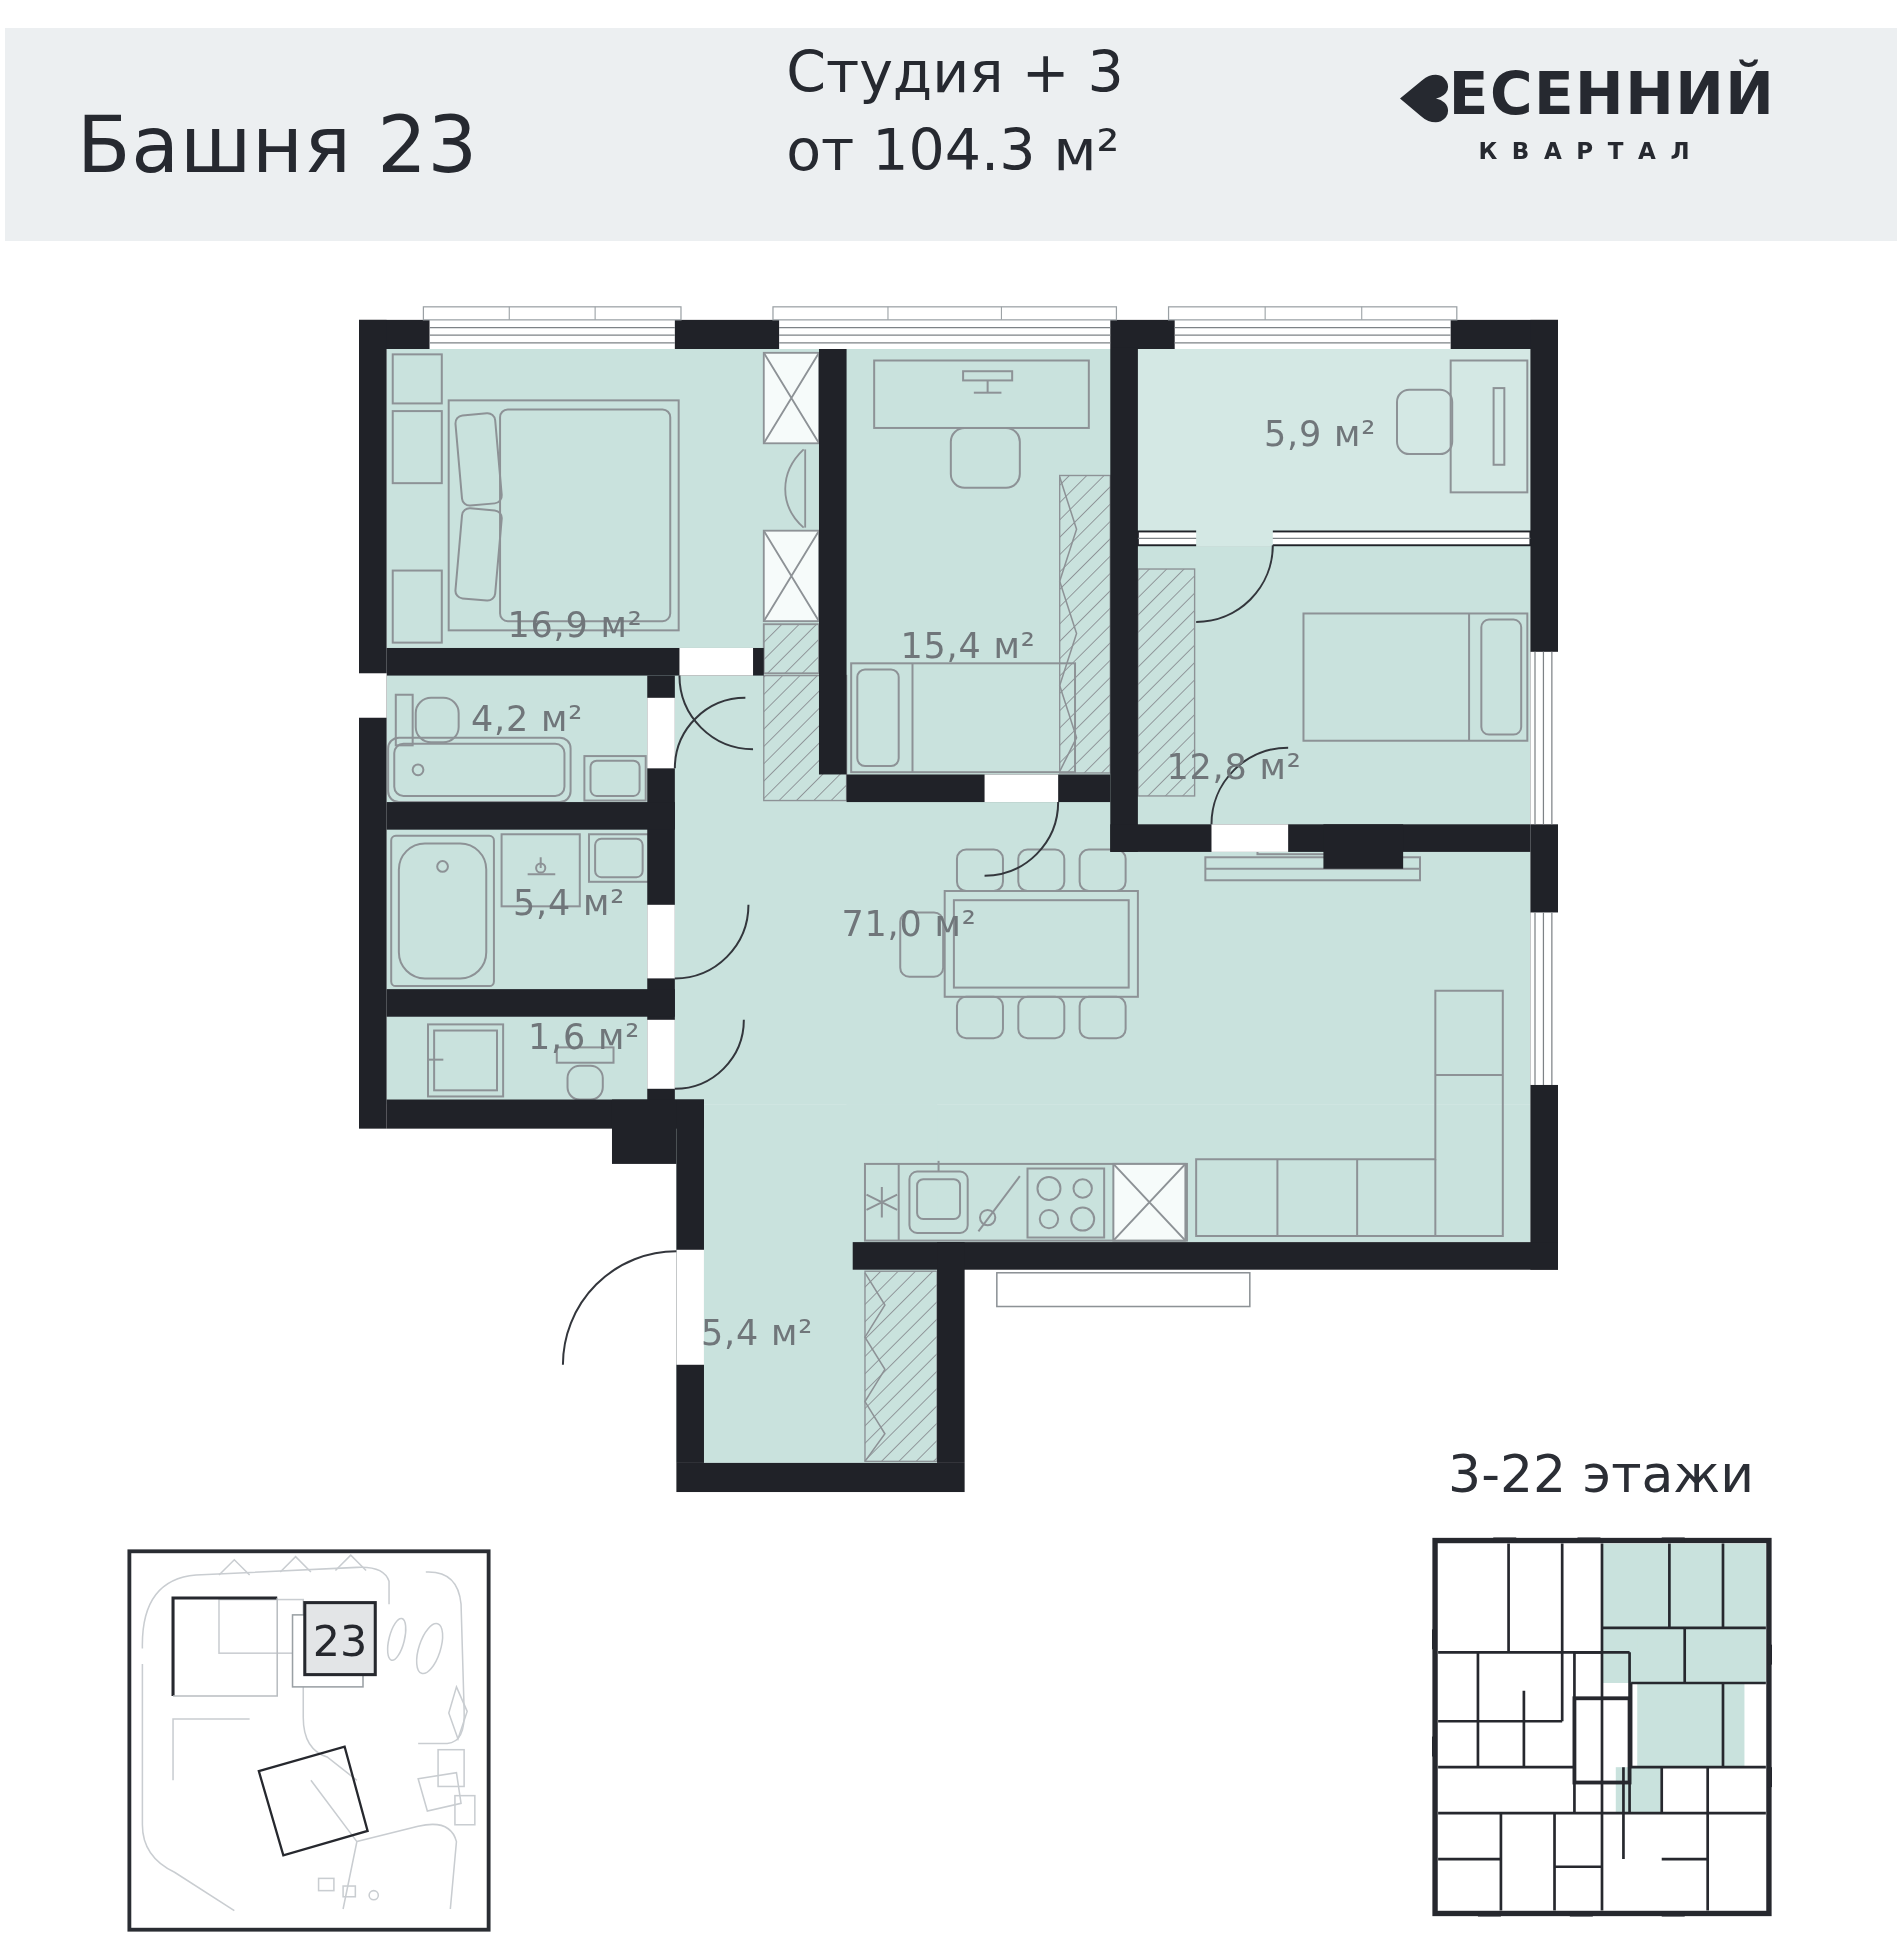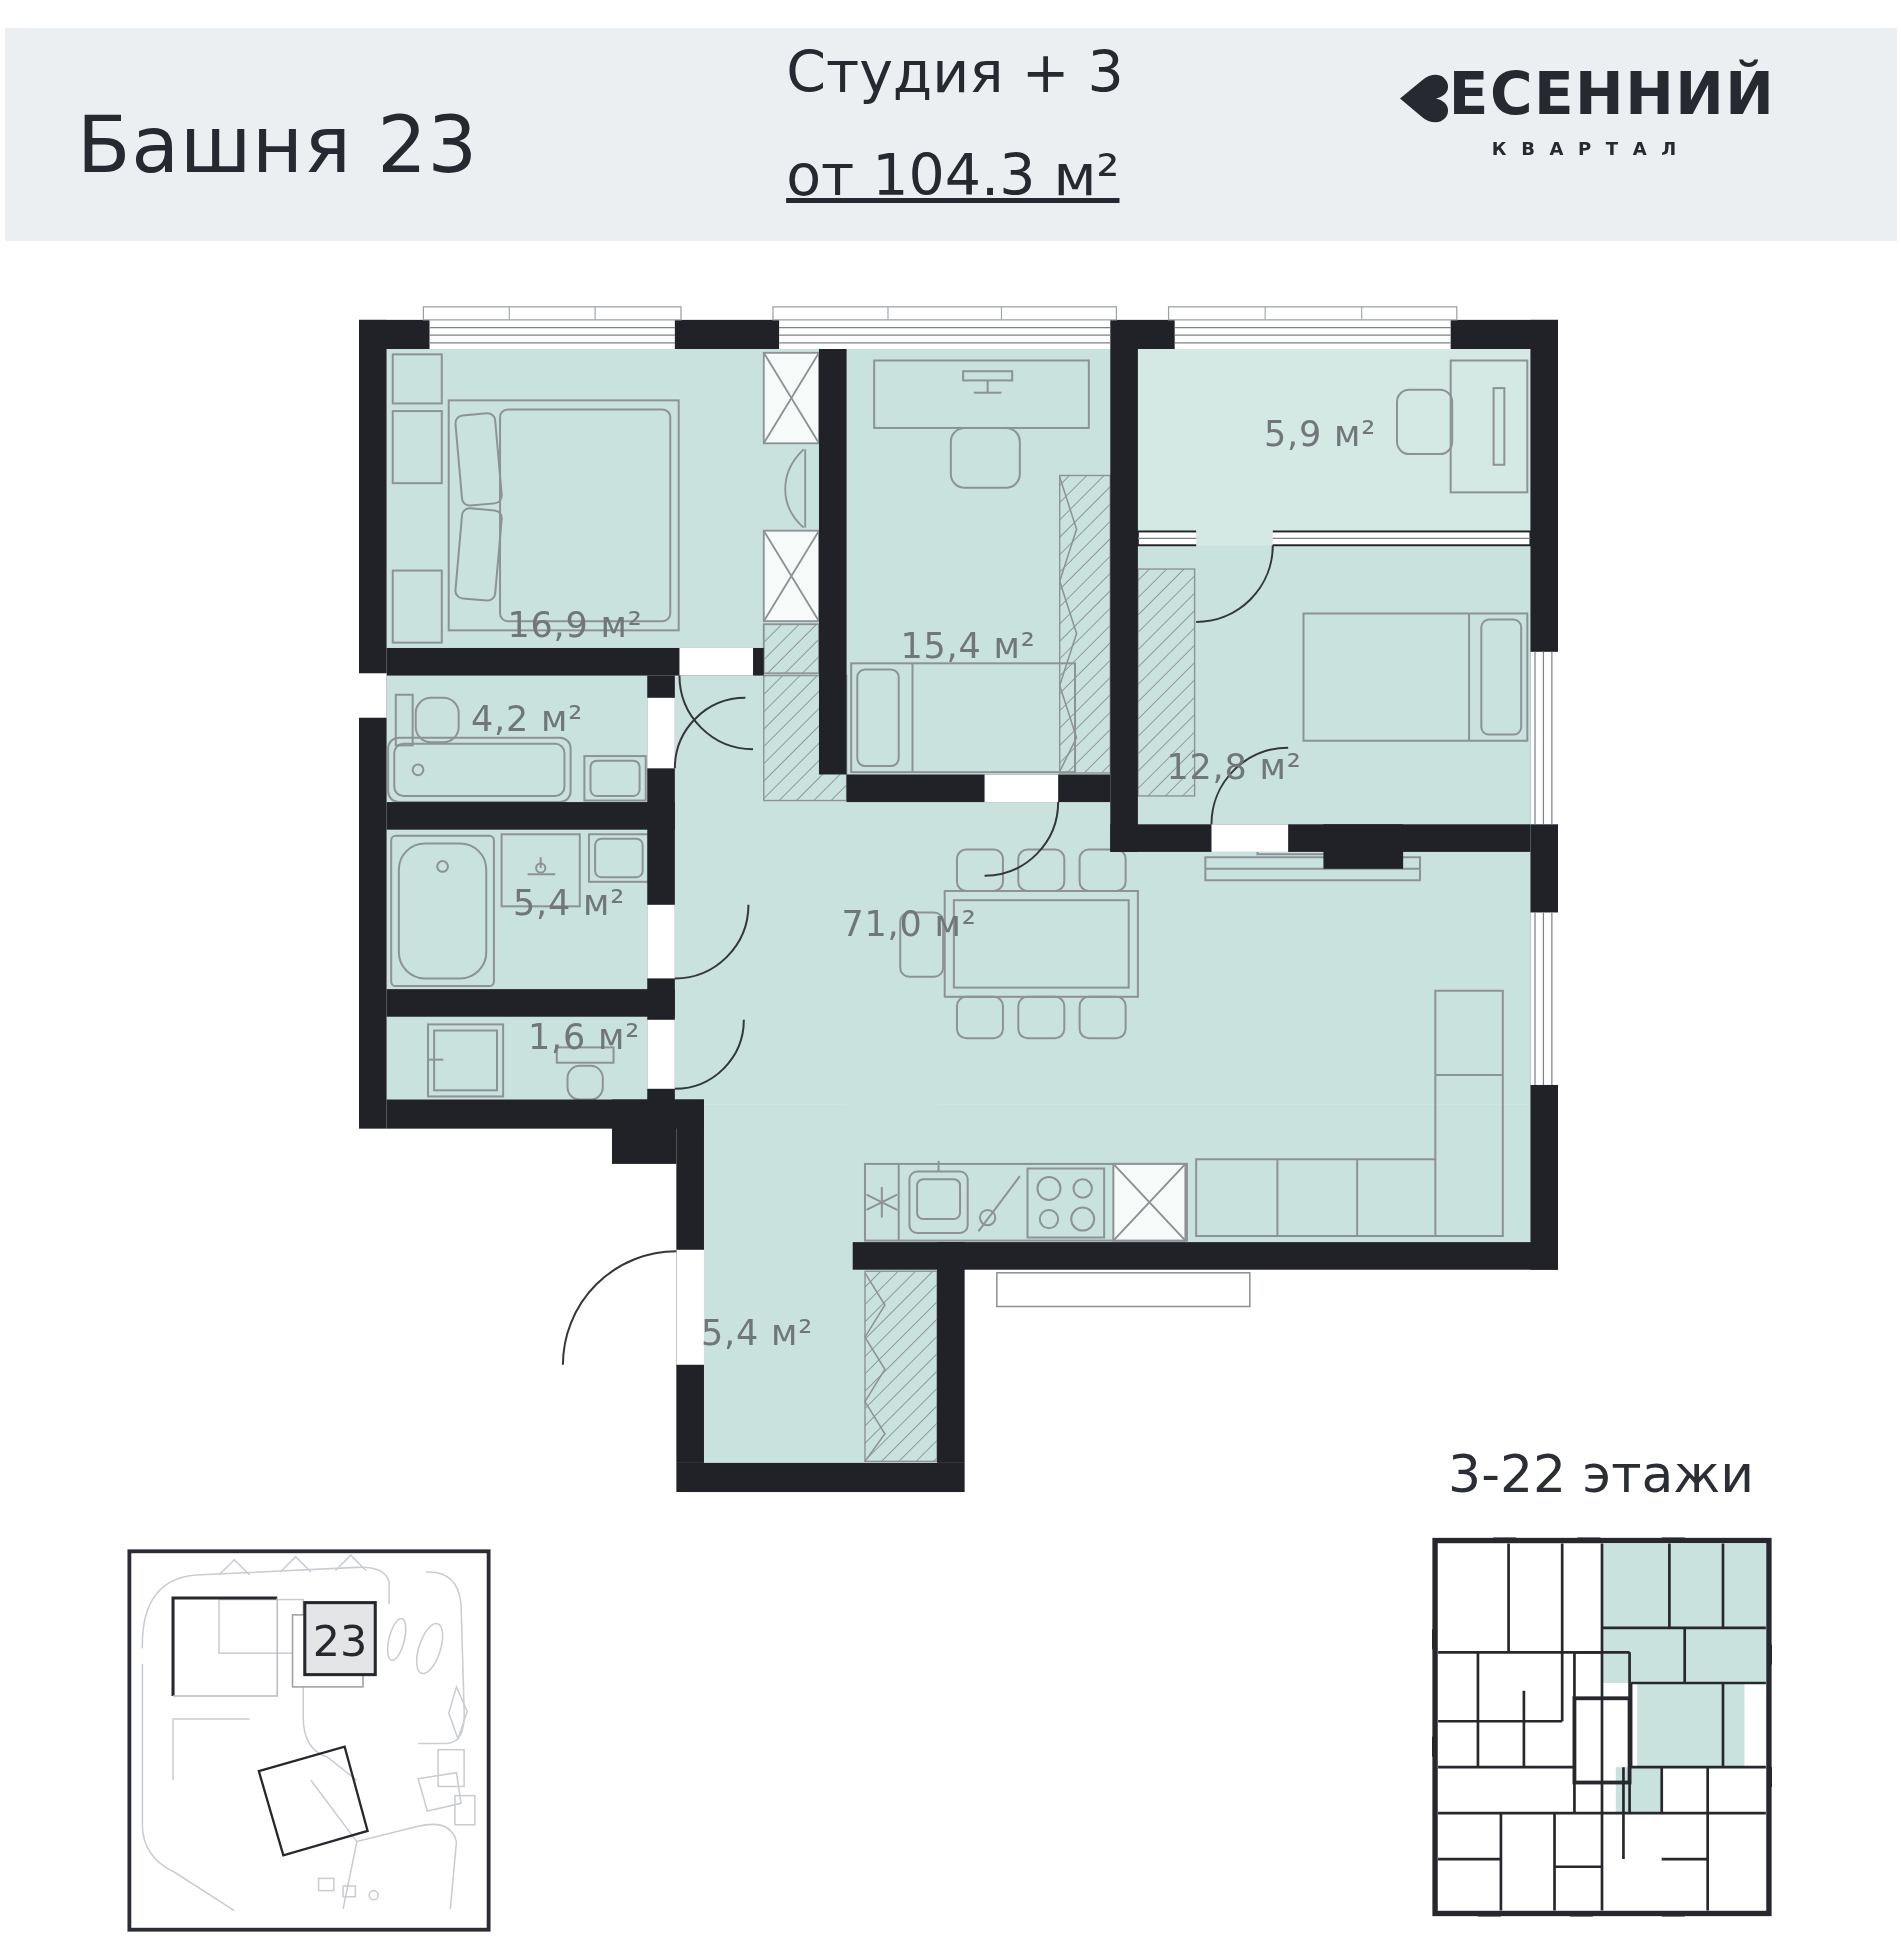--- a/index.html
+++ b/index.html
@@ -5,27 +5,27 @@
   html,body{margin:0;padding:0;background:#ffffff;}
   body{width:1901px;height:1947px;position:relative;overflow:hidden;
        font-family:"DejaVu Sans","Liberation Sans",sans-serif;color:#262930;}
   .abs{position:absolute;}
   
   .header-band{left:4.6px;top:28px;width:1892px;height:213px;background:#eceff1;}
   .tower-title{left:77px;top:28px;height:234px;display:flex;align-items:center;
                font-size:78px;font-weight:500;letter-spacing:0.8px;color:#262930;}
   .unit-block{left:955px;top:44px;transform:translateX(-50%);text-align:left;}
   .unit-type{font-size:57px;font-weight:500;line-height:1.0;color:#262930;}
-  .unit-area{font-size:57px;font-weight:500;margin-top:41px;color:#262930;text-decoration:underline;}
+  .unit-area{font-size:57px;font-weight:500;margin-top:16px;color:#262930;}
   .logo{left:1584px;top:61px;transform:translateX(-50%);text-align:center;color:#262930;}
   .logo-row{display:flex;align-items:center;justify-content:center;}
   .heart-icon{display:inline-block;transform:rotate(90deg) translateX(4.6px);
               font-size:66px;line-height:1;margin-right:-3.1px;}
   .logo-word{font-size:58px;font-weight:700;letter-spacing:1.5px;line-height:1;}
-  .logo-sub{font-size:18px;font-weight:700;letter-spacing:14.6px;margin-top:10.7px;
+  .logo-sub{font-size:23px;font-weight:700;letter-spacing:14.6px;margin-top:10.7px;
             padding-left:14.6px;}
   
   .room-label{transform:translate(-50%,-50%);font-size:35px;color:#70767a;
               white-space:nowrap;letter-spacing:0.8px;}
   .floors-label{left:1601px;top:1474px;transform:translate(-50%,-50%);
                 font-size:52px;font-weight:500;color:#2b2e35;white-space:nowrap;}
   svg{display:block;}
 </style>
 </head>
 <body>

